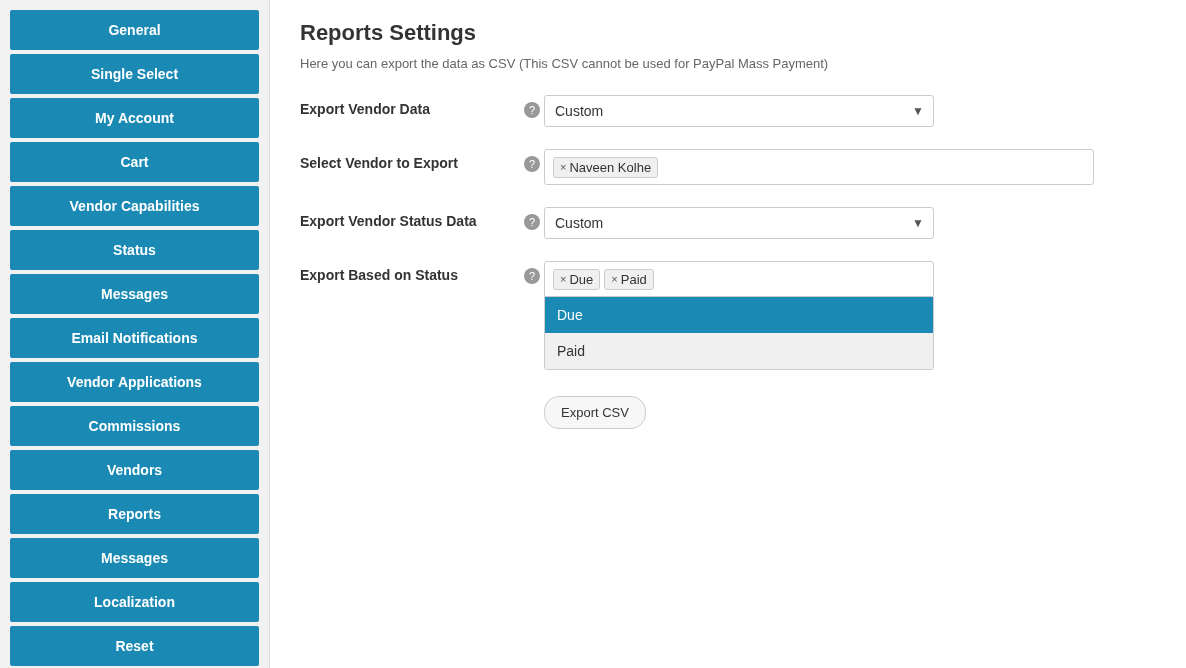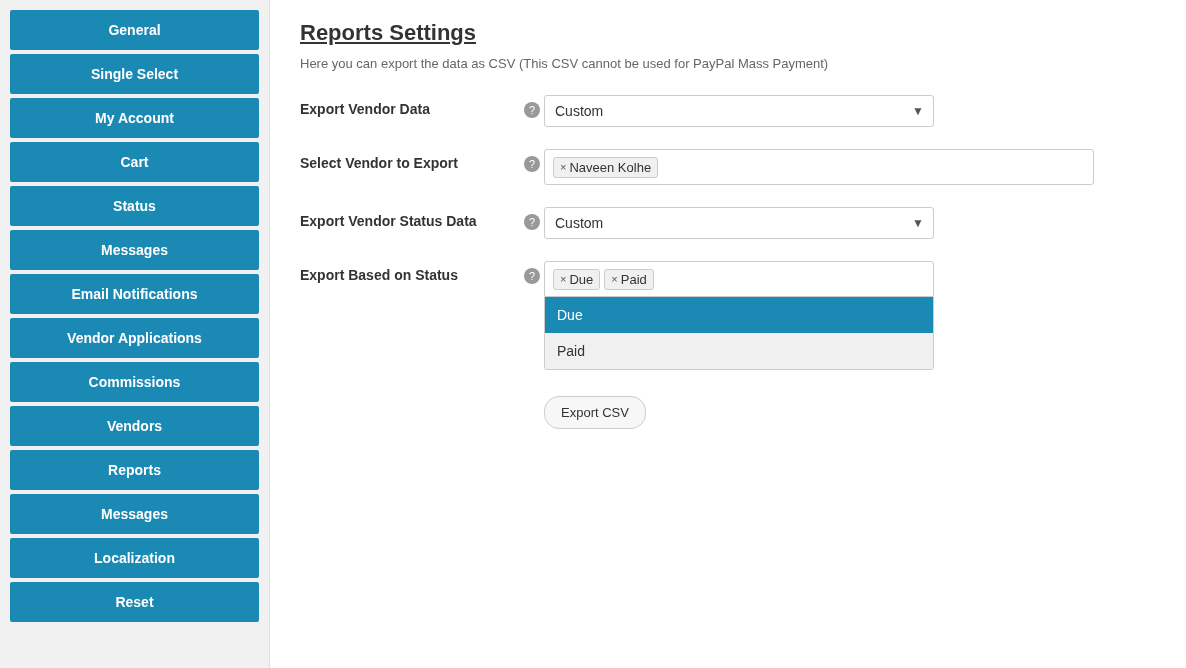--- a/index.html
+++ b/index.html
@@ -38,21 +38,20 @@
       flex: 1;
       background: #fff;
       padding: 20px 30px;
       border-left: 1px solid #ddd;
     }
 
     #page-title {
       font-size: 22px;
       font-weight: bold;
       color: #333;
-      text-decoration: underline;
       margin-bottom: 10px;
     }
 
     .page-description {
       color: #666;
       font-size: 13px;
       margin-bottom: 24px;
     }
 
     .form-row {
@@ -202,20 +201,21 @@
     }
   </style>
 </head>
 <body>
 
 <div id="sidebar">
 <button class="sidebar-btn">General</button>
     <button class="sidebar-btn">Single Select</button>
     <button class="sidebar-btn">My Account</button>
     <button class="sidebar-btn">Cart</button>
+    <button class="sidebar-btn">Vendor Capabilities</button>
     <button class="sidebar-btn">Status</button>
     <button class="sidebar-btn">Messages</button>
     <button class="sidebar-btn">Email Notifications</button>
     <button class="sidebar-btn">Vendor Applications</button>
     <button class="sidebar-btn">Commissions</button>
     <button class="sidebar-btn">Vendors</button>
     <button class="sidebar-btn">Reports</button>
     <button class="sidebar-btn">Messages</button>
     <button class="sidebar-btn">Localization</button>
     <button class="sidebar-btn">Reset</button>

